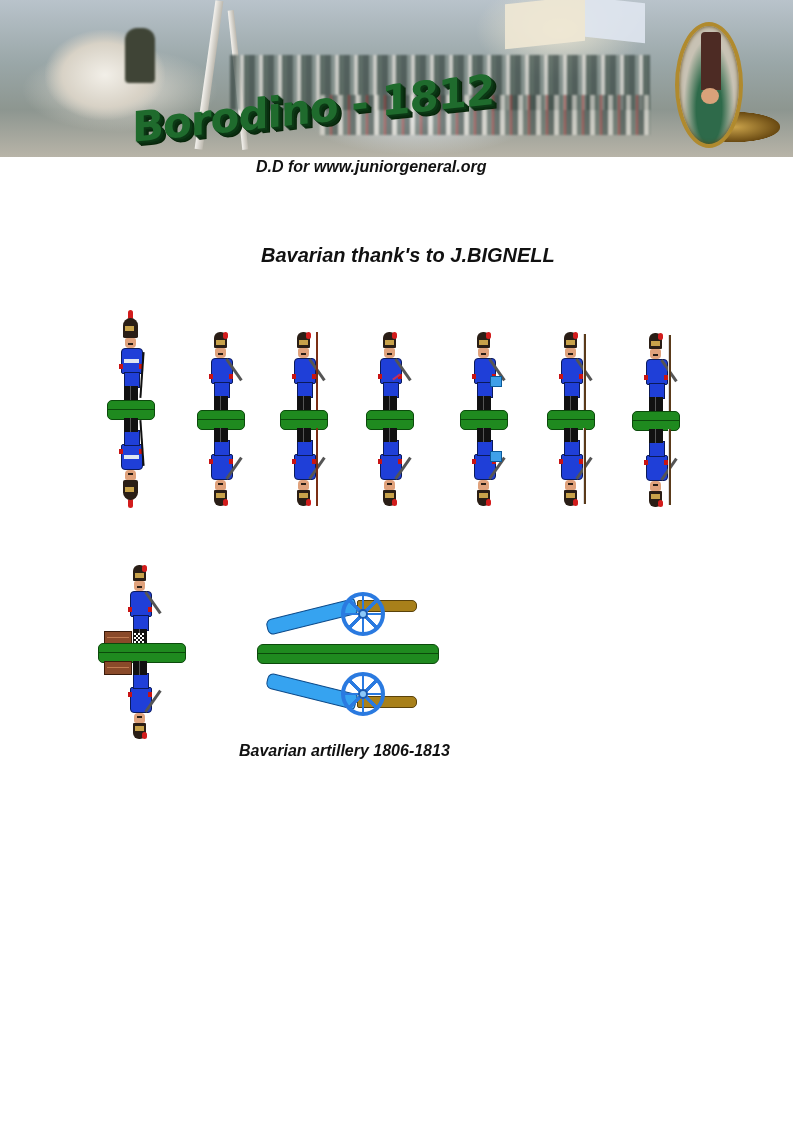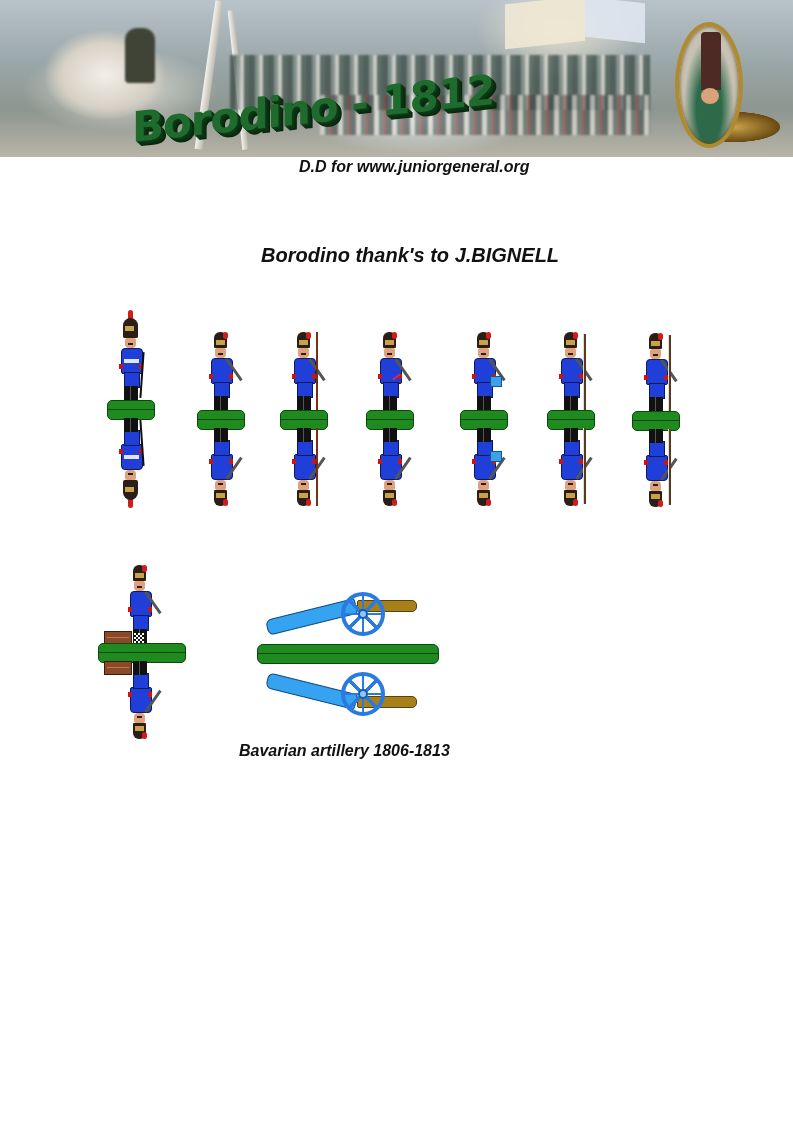--- a/index.html
+++ b/index.html
@@ -28,21 +28,21 @@
   .banner .flag2 { position:absolute; left:585px; top:0; width:60px; height:40px; background:#dfe6ef; transform:skewY(6deg); opacity:0.9; }
   .banner .title3d { position:absolute; left:132px; top:103px; font-family:"DejaVu Sans", sans-serif; font-weight:bold; font-size:42px; color:#1f6b2d;
     letter-spacing:-1px; transform: skewY(-6deg); transform-origin:left bottom;
     text-shadow: 1px 1px 0 #0d3a16, 2px 2px 0 #0d3a16, 3px 3px 0 #0a2e11, 4px 4px 0 #0a2e11, 5px 5px 0 #072408; }
   .banner .portrait { position:absolute; left:675px; top:22px; width:60px; height:118px; border:4px solid #b08a2e; border-radius:50%;
     background: radial-gradient(ellipse at 50% 70%, #2e6a4a 0%, #2e6a4a 30%, #c8c2b4 60%); box-shadow: inset 0 0 4px #5c4410; }
   .banner .portrait .hat { position:absolute; left:22px; top:6px; width:20px; height:58px; background:#4d2b24; border-radius:4px 4px 0 0; }
   .banner .portrait .face { position:absolute; left:22px; top:62px; width:18px; height:16px; background:#d9a27a; border-radius:50%; }
   .banner .scroll { position:absolute; left:690px; top:112px; width:90px; height:30px; border-radius:40%; background: radial-gradient(ellipse, #c9a24a, #6a4a12 70%, transparent 72%); }
 
-  .credit { position:absolute; left:256px; top:158px; font-size:16px; font-style:italic; font-weight:bold; color:#111;margin-left:43px; }
+  .credit { position:absolute; left:256px; top:158px; font-size:16px; font-style:italic; font-weight:bold; color:#111; }
   .thanks { position:absolute; left:261px; top:244px; font-size:20px; font-style:italic; font-weight:bold; color:#111; }
   .caption { position:absolute; left:239px; top:742px; font-size:16px; font-style:italic; font-weight:bold; color:#111; }
 
   
   .fig { position:absolute; width:50px; height:190px; }
   .fig .base { position:absolute; left:0; top:80px; width:46px; height:18px; background:#1f8a1f; border:1px solid #0b4a0b; border-radius:5px; }
   .fig .base::after { content:""; position:absolute; left:0; right:0; top:8px; height:1px; background:#0b4a0b; }
   .soldier { position:absolute; left:12px; width:24px; height:78px; }
   .soldier.up { top:2px; }
   .soldier.down { top:98px; transform: scaleY(-1); }
@@ -105,21 +105,21 @@
   <div class="troops2"></div>
   <div class="title3d">Borodino - 1812</div>
   <div class="scroll"></div>
   <div class="portrait">
     <div class="hat"></div>
     <div class="face"></div>
   </div>
 </div>
 
 <div class="credit">D.D for www.juniorgeneral.org</div>
-<div class="thanks">Borodino thank's to J.BIGNELL</div>
+<div class="thanks">Bavarian thank's to J.BIGNELL</div>
 
 <div class="fig" style="left:107px; top:320px;">
   <div class="soldier up officer">
     <div class="plume"></div>
       <div class="shako"></div>
       <div class="face"></div>
     <div class="coat"></div>
       <div class="cuff l"></div>
       <div class="cuff r"></div>
     <div class="pants"></div>

